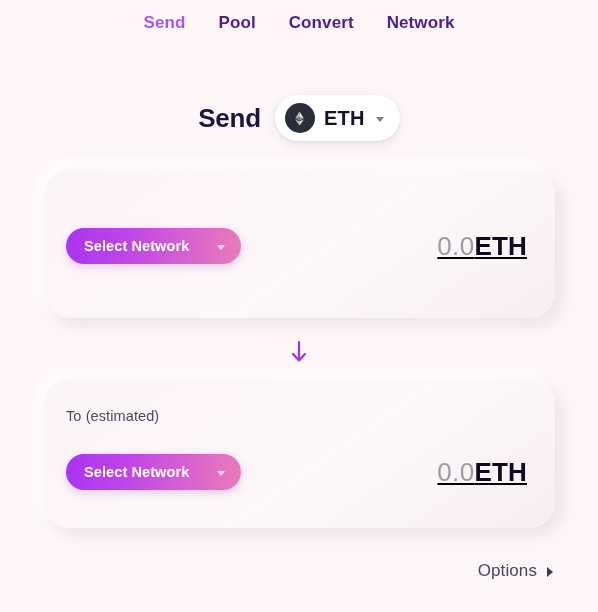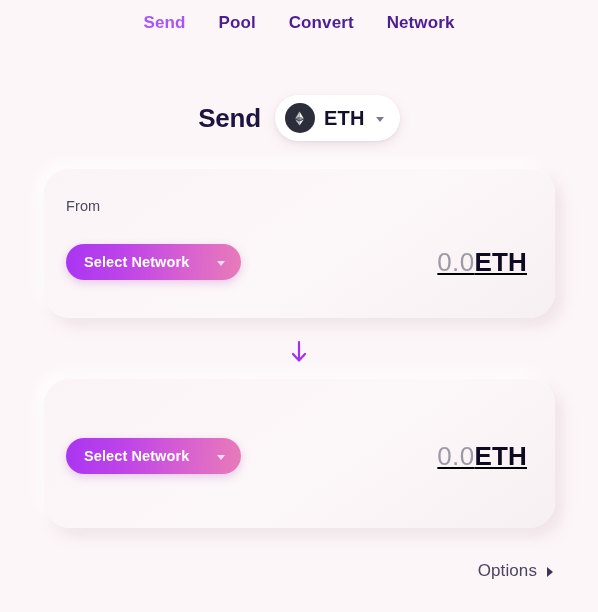--- a/index.html
+++ b/index.html
@@ -211,41 +211,41 @@
         <path d="M16 20.1 L24 16.2 L16 12.8 Z" fill="#ffffff" opacity="0.5"></path>
         <path d="M8 16.2 L16 20.1 L16 12.8 Z" fill="#ffffff" opacity="0.35"></path>
       </svg>
     </span>
     <span class="token-symbol">ETH</span>
     <span class="pill-caret"></span>
   </div>
 </div>
 
 <div class="card" id="card-from">
-  <div class="card-label">From</div>
   <div class="card-row">
     <button class="network-btn">
       <span class="network-btn-label">Select Network</span>
       <span class="btn-caret"></span>
     </button>
     <div class="amount-group">
       <span class="amount-value">0.0</span>
       <span class="amount-symbol">ETH</span>
     </div>
   </div>
 </div>
 
 <div class="arrow">
   <svg width="22" height="26" viewBox="0 0 22 26">
     <line x1="11" y1="3" x2="11" y2="21" stroke="#a12ef0" stroke-width="2.2" stroke-linecap="round"></line>
     <polyline points="5,15 11,21.5 17,15" fill="none" stroke="#a12ef0" stroke-width="2.2" stroke-linecap="round" stroke-linejoin="round"></polyline>
   </svg>
 </div>
 
 <div class="card" id="card-to">
+  <div class="card-label">To (estimated)</div>
   <div class="card-row">
     <button class="network-btn">
       <span class="network-btn-label">Select Network</span>
       <span class="btn-caret"></span>
     </button>
     <div class="amount-group">
       <span class="amount-value">0.0</span>
       <span class="amount-symbol">ETH</span>
     </div>
   </div>

